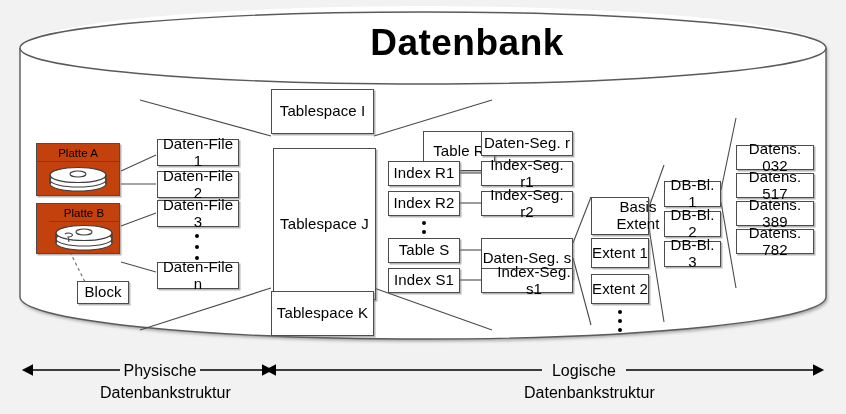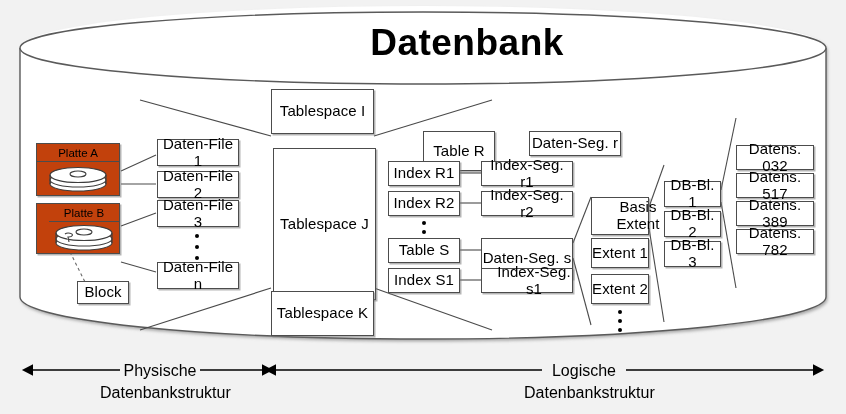--- a/index.html
+++ b/index.html
@@ -215,21 +215,21 @@
   <div class="nodebox" style="left:388px; top:161px; width:72px; height:25px;">Index R1</div>
   <div class="nodebox" style="left:388px; top:191px; width:72px; height:25px;">Index R2</div>
   <div class="vdots" style="left:421px; top:221px; width:6px; height:22px;">
       <i></i>
       <i></i>
       <i></i>
     </div>
   <div class="nodebox" style="left:388px; top:238px; width:72px; height:25px;">Table S</div>
   <div class="nodebox" style="left:388px; top:268px; width:72px; height:25px;">Index S1</div>
 
-  <div class="nodebox" style="left:481px; top:131px; width:92px; height:25px;margin-left:48px;">Daten-Seg. r</div>
+  <div class="nodebox" style="left:481px; top:131px; width:92px; height:25px;">Daten-Seg. r</div>
   <div class="nodebox" style="left:481px; top:161px; width:92px; height:25px;">Index-Seg. r1</div>
   <div class="nodebox" style="left:481px; top:191px; width:92px; height:25px;">Index-Seg. r2</div>
   <div class="nodebox" style="left:481px; top:238px; width:92px; height:41px;">Daten-Seg. s</div>
   <div class="nodebox" style="left:481px; top:268px; width:92px; height:25px;padding-left:14px;">Index-Seg. s1</div>
 
   <div class="nodebox" style="left:591px; top:197px; width:58px; height:38px;padding-left:36px;">Basis
 Extent</div>
   <div class="nodebox" style="left:591px; top:238px; width:58px; height:30px;">Extent 1</div>
   <div class="nodebox" style="left:591px; top:274px; width:58px; height:30px;">Extent 2</div>
   <div class="vdots" style="left:617px; top:310px; width:6px; height:22px;">

